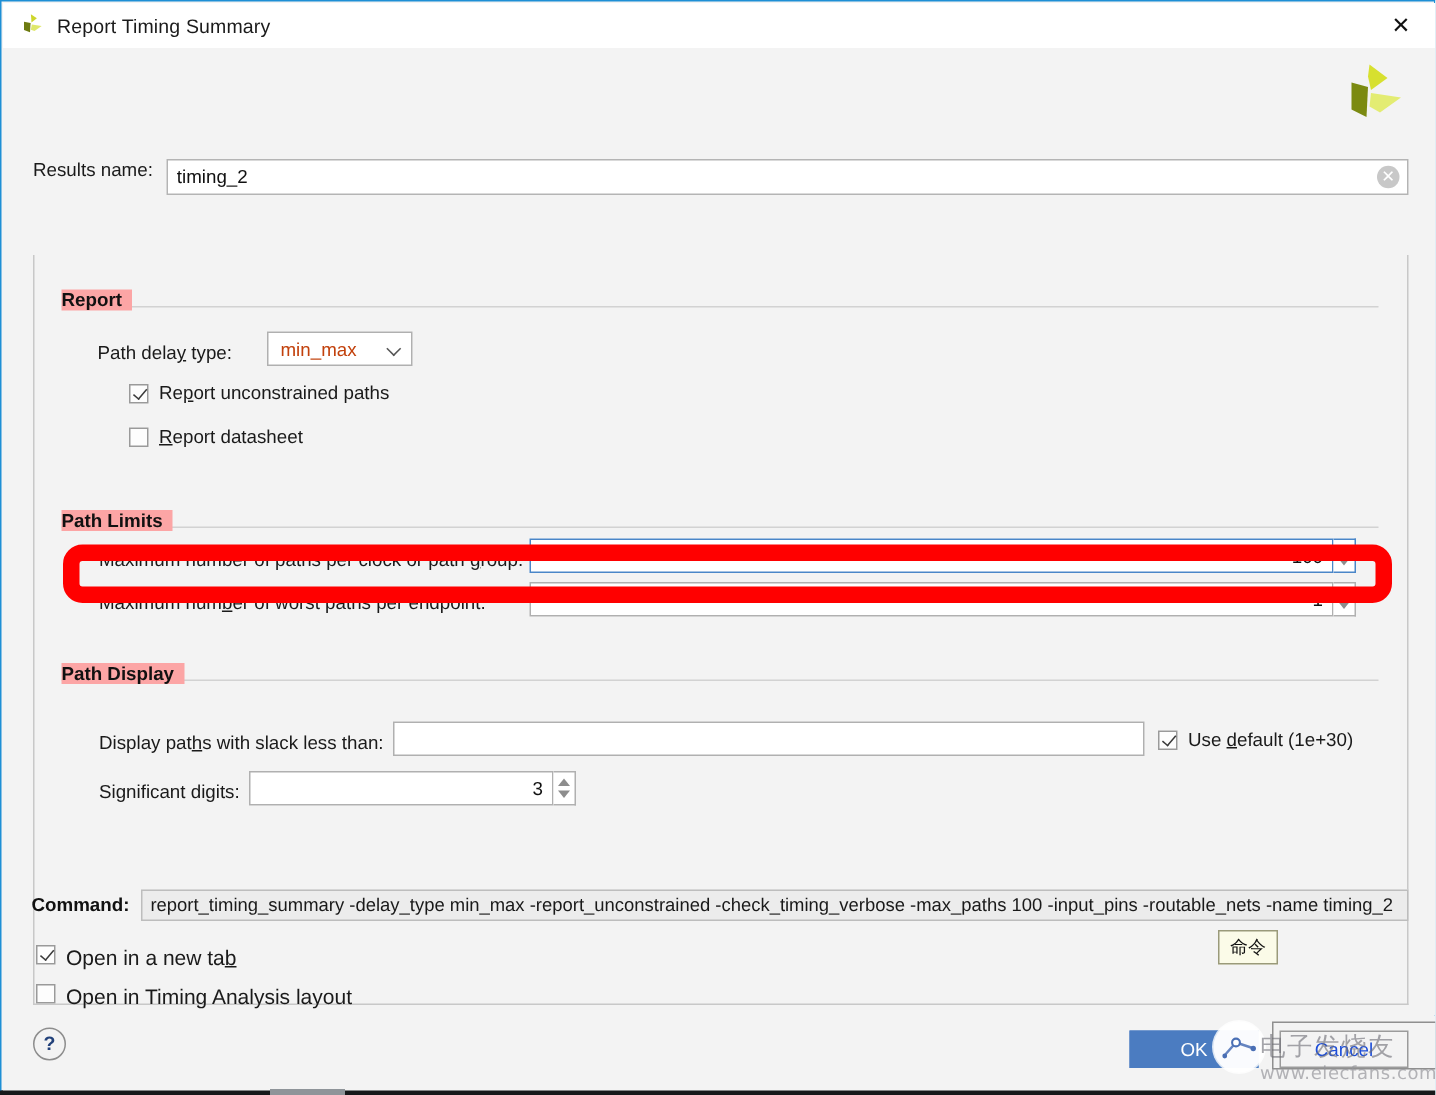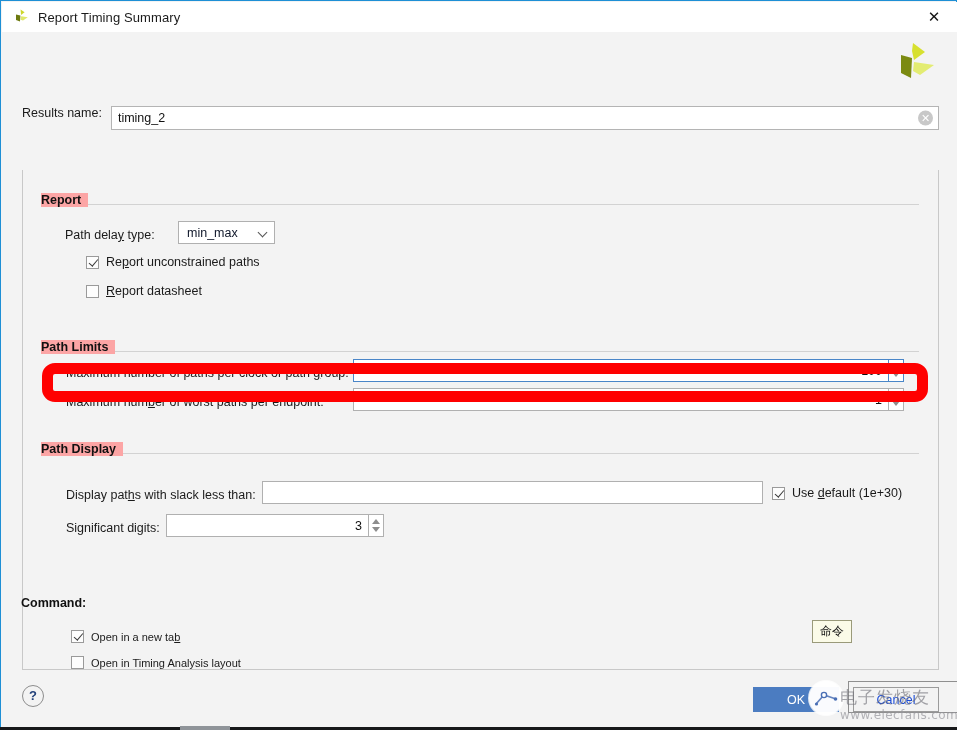--- a/index.html
+++ b/index.html
@@ -222,21 +222,21 @@
     position: absolute;
     height: 23px;
     background: #ffffff;
     border: 1px solid #b0b0b0;
     box-sizing: border-box;
     display: flex;
     align-items: center;
     justify-content: space-between;
     padding: 0 6px 0 8px;
     font-size: 12.5px;
-    color: #0f172a;
+    color: #c2410c;
   }
   .chev {
     width: 9px; height: 9px;
     position: relative;
     margin-left: 10px;
   }
   .chev:before {
     content: "";
     position: absolute;
     left: 0; top: 1px;
@@ -357,24 +357,23 @@
     align-items: center;
     padding-left: 5px;
     font-size: 12.3px;
     color: #1a1a1a;
     overflow: hidden;
     white-space: nowrap;
   }
   .foot-cbox {
     position: absolute;
     display: flex;
-    align-items: center;
-    font-size: 11px;
+    align-items: flex-start;
+    font-size: 14px;
     color: #1a1a1a;
-    margin-left: 47px;
   }
   .helpbtn {
     position: absolute;
     left: 20px; top: 8px;
     width: 22px; height: 22px;
     border-radius: 50%;
     border: 1px solid #8d8d8d;
     box-sizing: border-box;
     color: #22417a;
     font-size: 13px;
@@ -579,20 +578,23 @@
           <span class="ar dn"></span>
         </div>
 
       </div>
     </div>
 
     <div class="footer">
 
       <div class="cmd-row">
         <div class="cmd-label">Command:</div>
+        <div class="cmd-field">
+          <span>report_timing_summary -delay_type min_max -report_unconstrained -check_timing_verbose -max_paths 100 -input_pins -routable_nets -name timing_2</span>
+        </div>
       </div>
 
       <div class="foot-cbox" style="left:22px; top:-47px;">
         <span class="cbox checked"></span>
         <span class="lbl"><span>Open in a new ta</span><span class="acc" style="text-decoration:underline">b</span><span></span></span>
       </div>
 
       <div class="foot-cbox" style="left:22px; top:-21px;">
         <span class="cbox"></span>
         <span class="lbl">Open in Timing Analysis layout</span>

